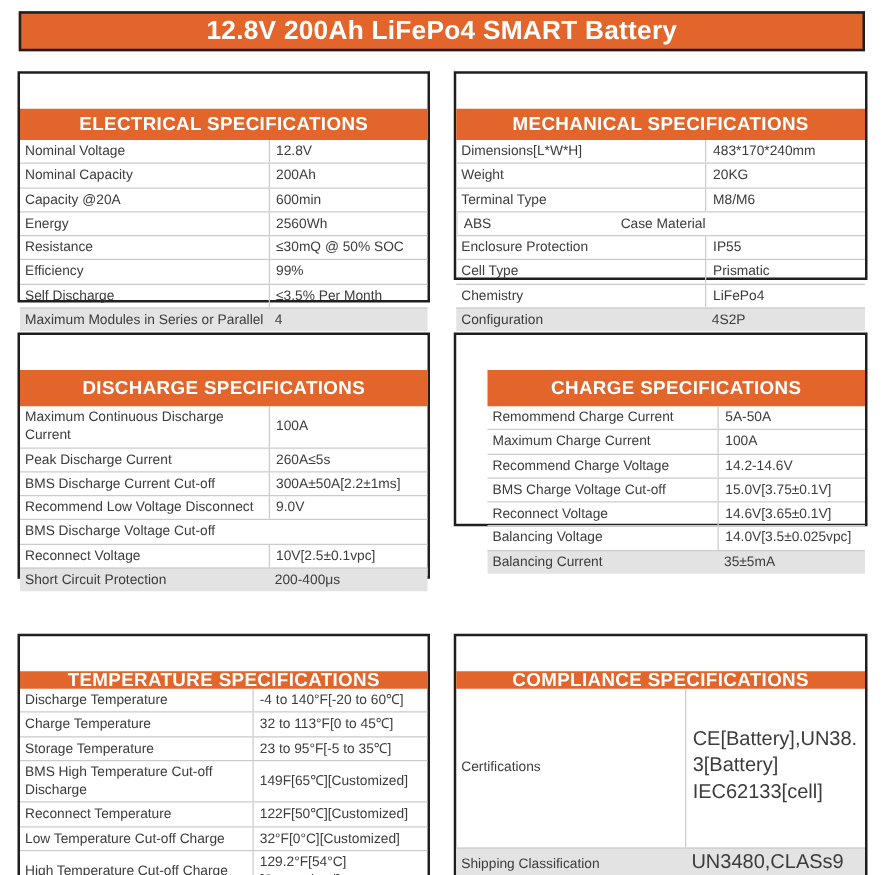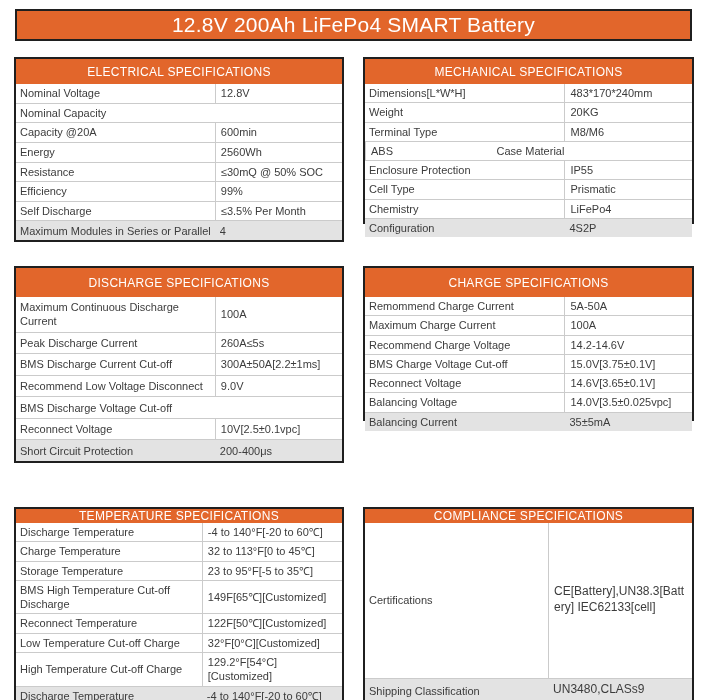--- a/index.html
+++ b/index.html
@@ -12,71 +12,72 @@
   }
   html,body{margin:0;padding:0;background:#fff;}
   .page{
     position:relative;width:714px;height:700px;background:#fff;overflow:hidden;
     font-family:"Liberation Sans",sans-serif;
   }
   .title-bar{
     position:absolute;left:15px;top:9px;width:677px;height:32px;box-sizing:border-box;
     background:var(--accent);border:2px solid var(--border-dark);
     display:flex;align-items:center;justify-content:center;
-    color:var(--header-text);font-weight:normal;font-size:21px;letter-spacing:.2px;
+    color:var(--header-text);font-weight:bold;font-size:21px;letter-spacing:.2px;
   }
   .tbl{
     position:absolute;box-sizing:border-box;border:2px solid var(--border-dark);
     display:flex;flex-direction:column;background:#fff;
   }
   .tbl-electrical {left:14px; top:57px; width:330px;height:185px;}
   .tbl-mechanical {left:363px;top:57px; width:331px;height:167px;}
   .tbl-discharge  {left:14px; top:266px;width:330px;height:197px;}
-  .tbl-charge     {left:363px;top:266px;width:331px;height:155px;}
+  .tbl-charge     {left:363px;top:266px;width:331px;height:155px;padding-left:25px;}
   .tbl-temperature{left:14px; top:507px;width:330px;height:198px;}
   .tbl-compliance {left:363px;top:507px;width:331px;height:198px;}
   .hdr{
     flex:0 0 auto;height:25px;background:var(--accent);
     display:flex;align-items:center;justify-content:center;
-    color:var(--header-text);font-weight:normal;font-size:12px;letter-spacing:.3px;
+    color:var(--header-text);font-weight:bold;font-size:15px;letter-spacing:.3px;margin-top:28px;
   }
   .tbl-discharge .hdr,.tbl-charge .hdr{height:29px;}
   .tbl-temperature .hdr,.tbl-compliance .hdr{height:14px;text-align:center;}
   .body{flex:1 1 auto;display:flex;flex-direction:column;min-height:0;}
   .row{flex:1 1 auto;display:flex;align-items:stretch;border-top:1px solid var(--row-divider);}
   .body .row:first-child{border-top:none;}
   .body .row:last-child{background:var(--shaded-row);}
   .cell{box-sizing:border-box;color:var(--text);font-size:11px;line-height:1.3;
         padding:2px 4px;display:flex;align-items:center;}
   .cell-label{flex:0 0 61%;}
   .cell-value{flex:1 1 auto;border-left:1px solid var(--row-divider);padding-left:5px;}
   .body .row:last-child .cell-value{border-left:none;}
   .body .row:last-child .cell-label{white-space:nowrap;}
   .tbl-temperature .cell-label{flex-basis:57%;}
   .tbl-compliance .cell-label{flex-basis:56%;}
-  .tbl-compliance .cell-value{font-size:12px;overflow-wrap:break-word;word-break:break-word;display:block;padding-top:0;align-content:center;}
+  .tbl-compliance .cell-value{font-size:16px;overflow-wrap:break-word;word-break:break-word;display:block;padding-top:0;align-content:center;}
   .tbl-compliance .cell{align-items:center;}
   .tbl-compliance .body .row:last-child{flex:0 0 24px;}
 </style>
 </head>
 <body>
 
 <div class="page">
 
   <div class="title-bar">12.8V 200Ah LiFePo4 SMART Battery</div>
 
   <div class="tbl tbl-electrical">
     <div class="hdr">ELECTRICAL SPECIFICATIONS</div>
     <div class="body">
         <div class="row">
           <div class="cell cell-label">Nominal Voltage</div>
           <div class="cell cell-value">12.8V</div>
         </div>
         <div class="row">
           <div class="cell cell-label">Nominal Capacity</div>
+          <div class="cell cell-value">200Ah</div>
         </div>
         <div class="row">
           <div class="cell cell-label">Capacity @20A</div>
           <div class="cell cell-value">600min</div>
         </div>
         <div class="row">
           <div class="cell cell-label">Energy</div>
           <div class="cell cell-value">2560Wh</div>
         </div>
         <div class="row">

